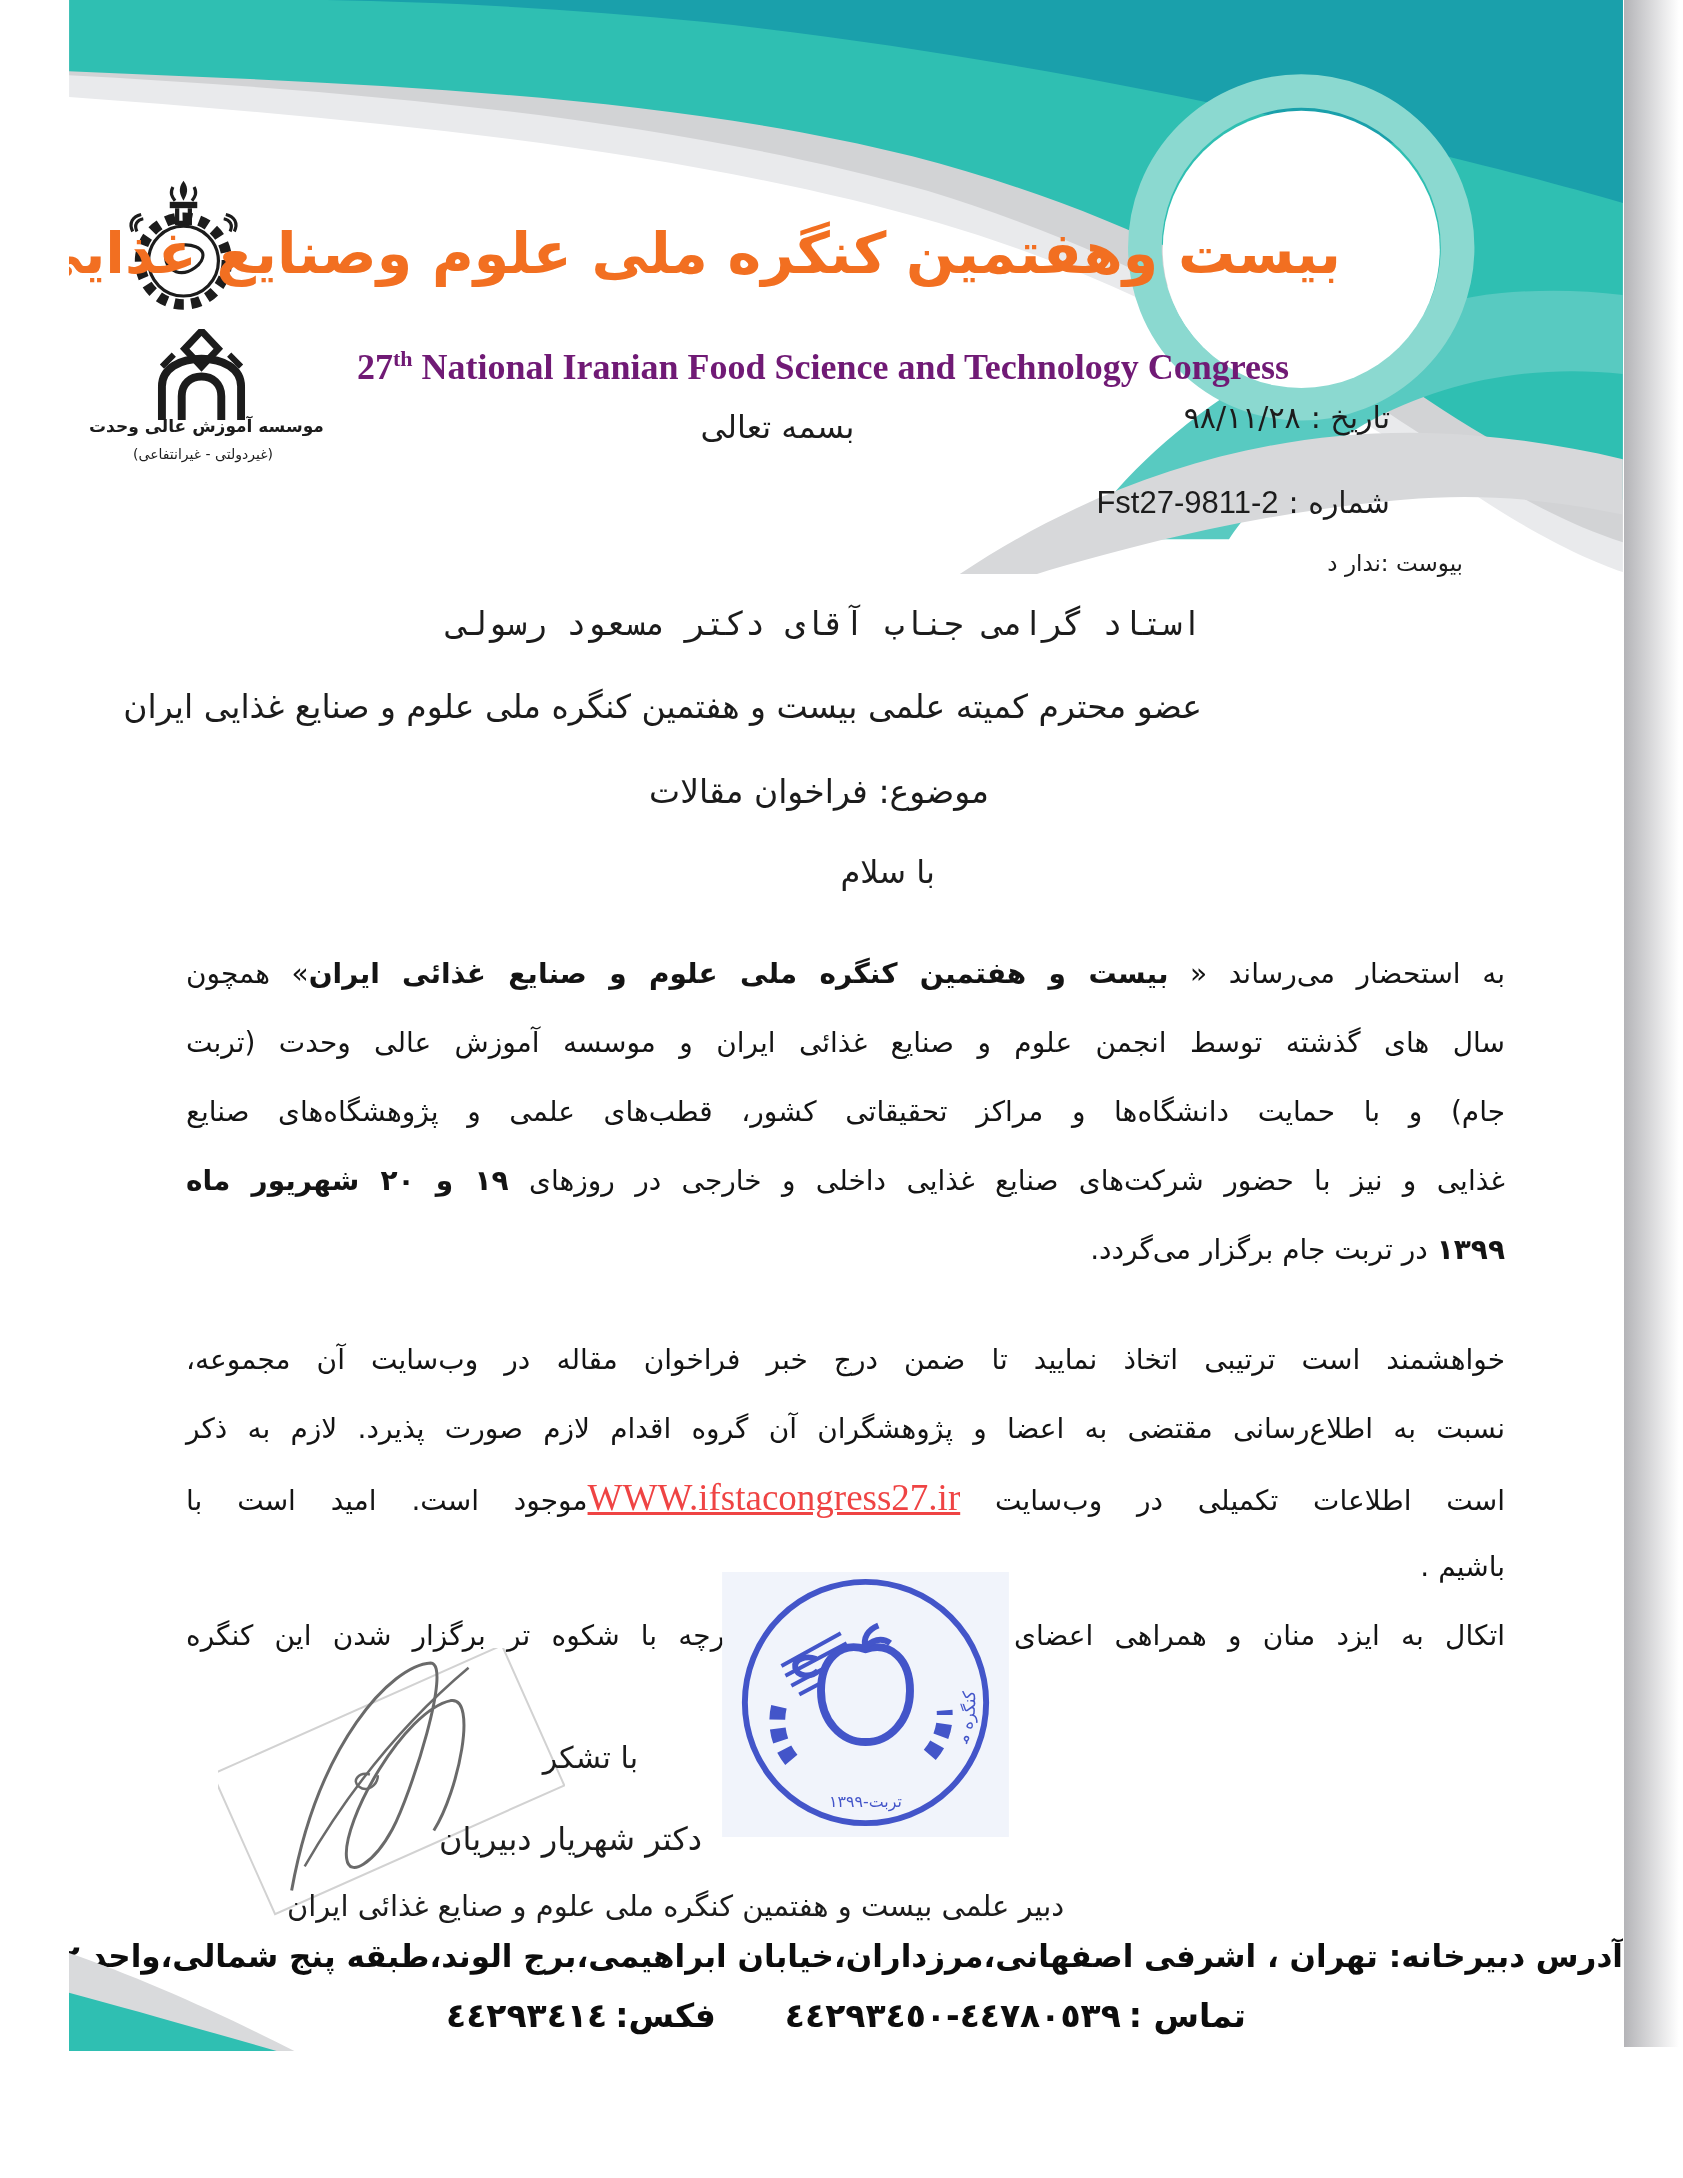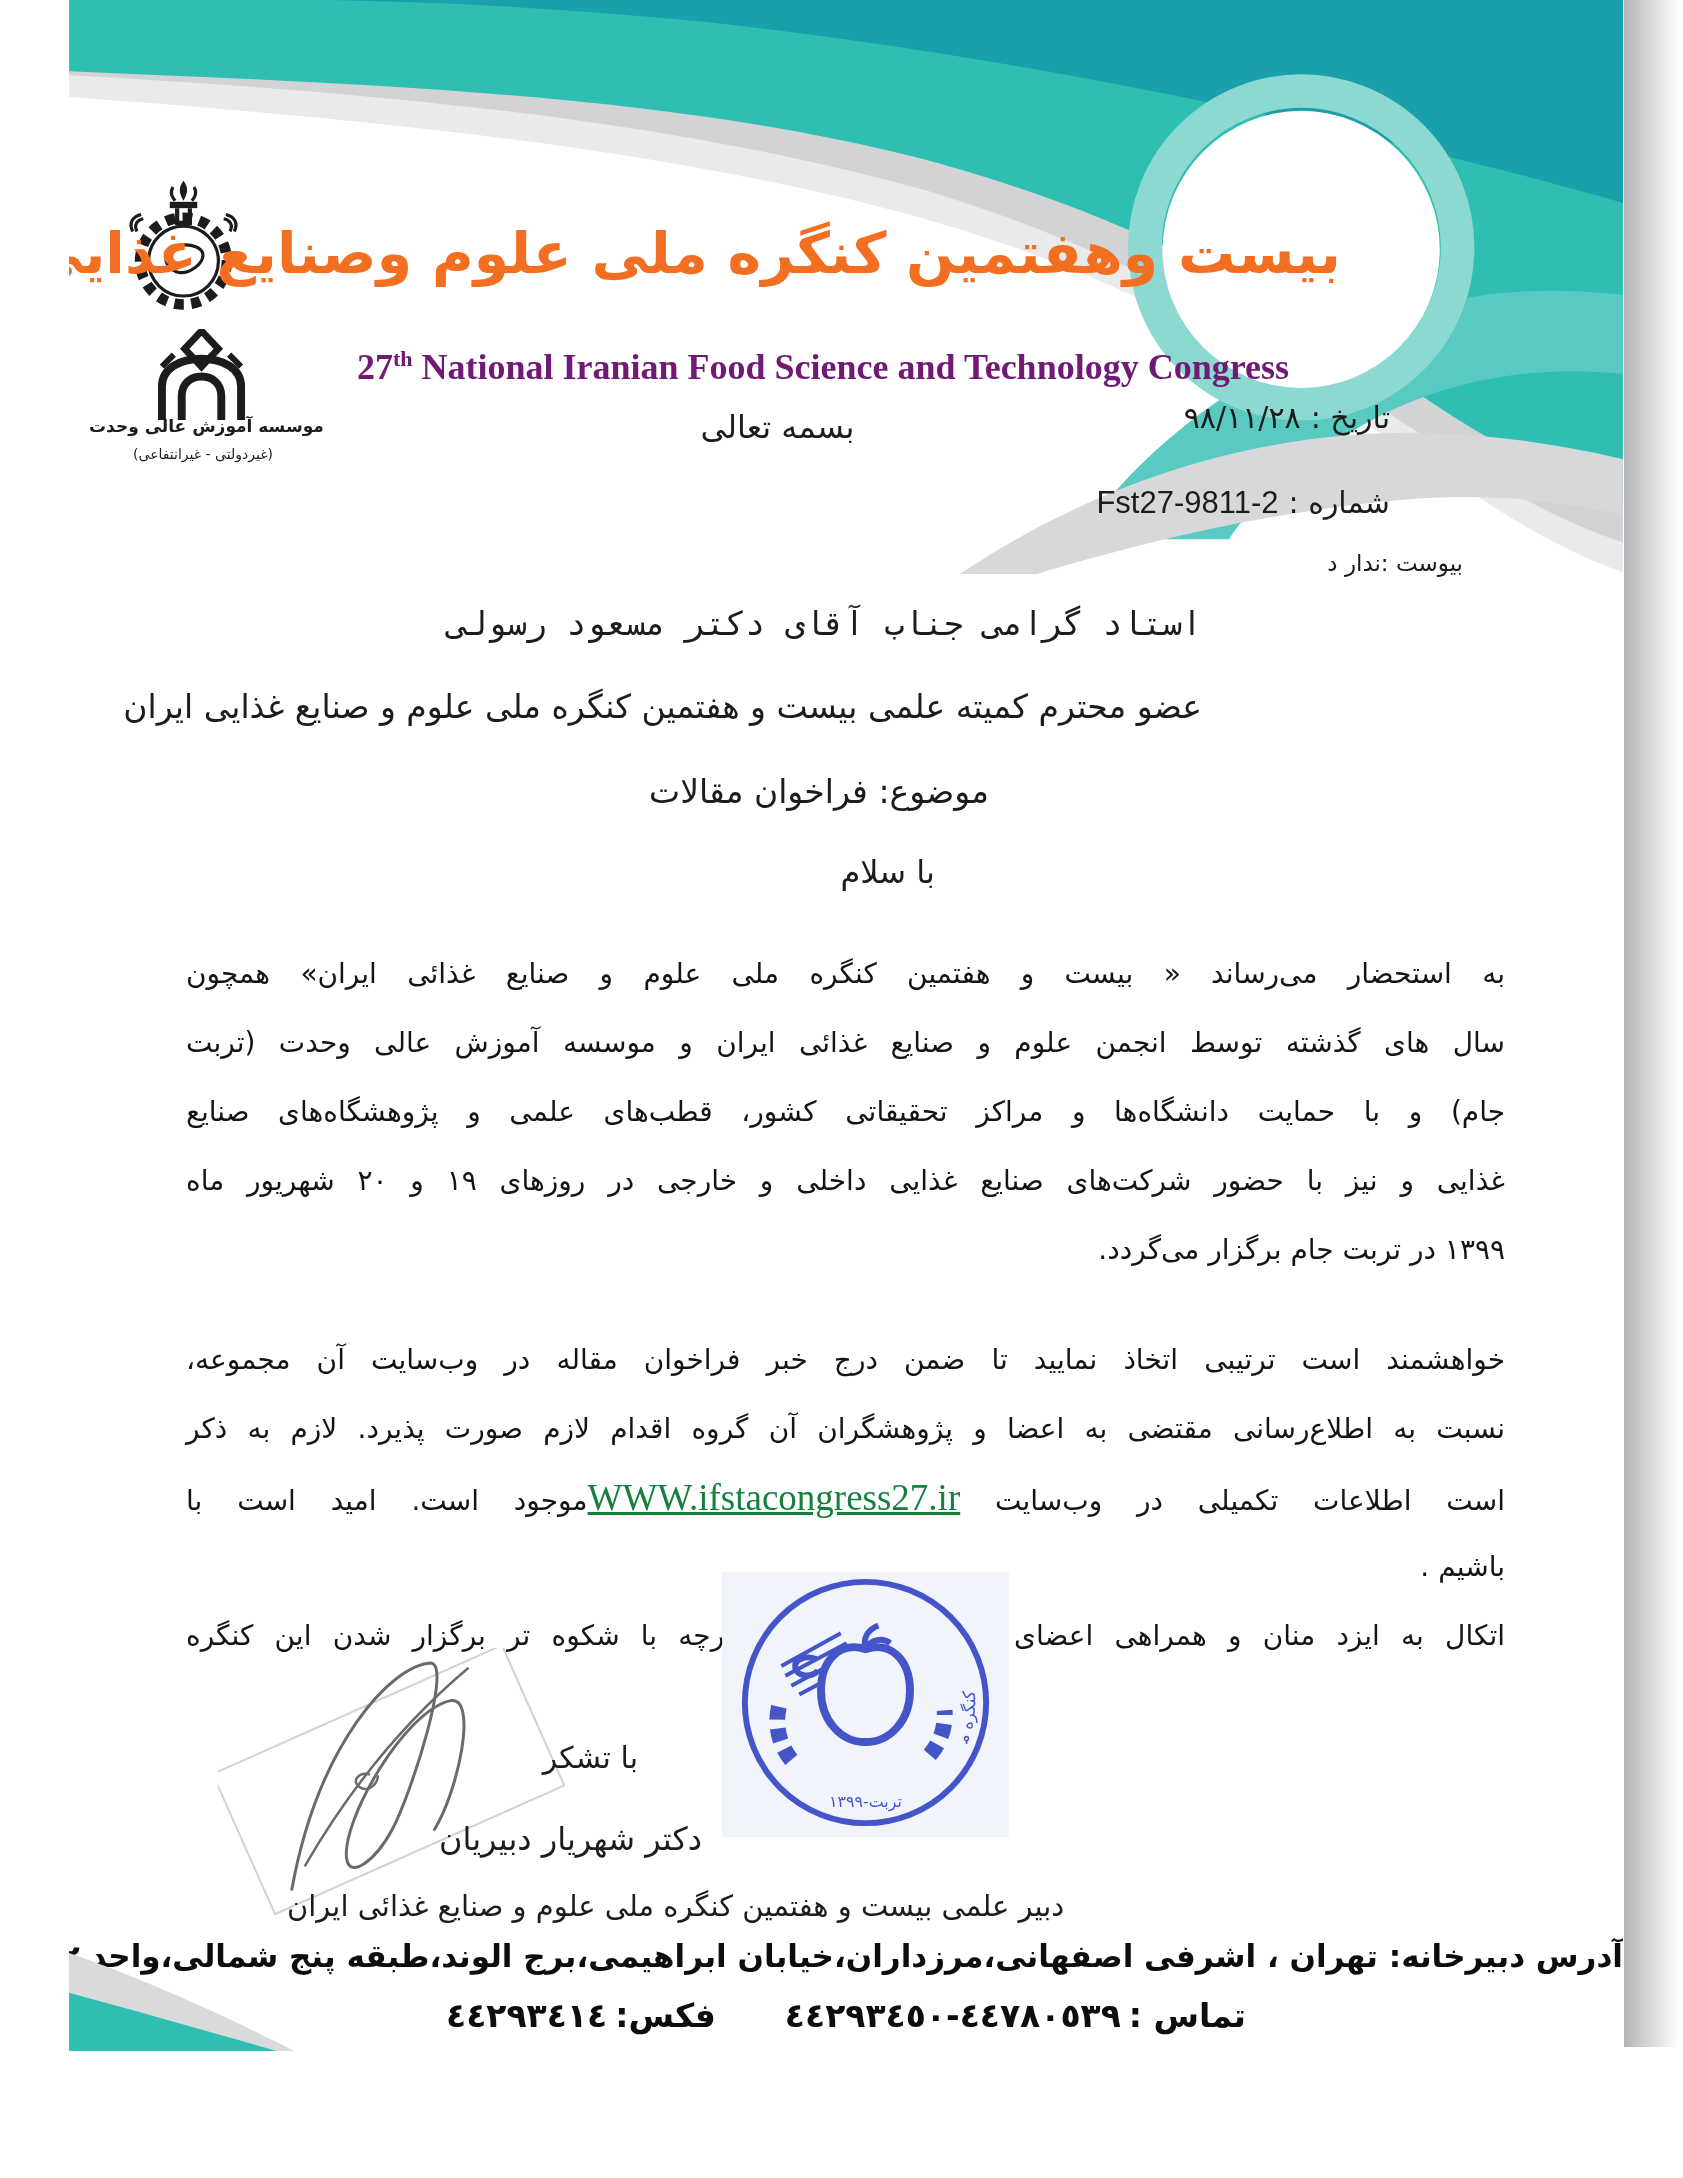--- a/index.html
+++ b/index.html
@@ -22,22 +22,22 @@
   .meta-attach{right:160px;top:550px;font-size:23px;}
   .recip1{right:421px;top:604px;font-size:33px;font-family:Liberation Mono, monospace;}
   .recip2{right:421px;top:687px;font-size:33px;}
   .subject{right:634px;top:772px;font-size:33px;}
   .salutation{right:688px;top:853px;font-size:32px;}
   .paras{position:absolute;left:117px;top:0;width:1319px;height:2051px;}
   .para{position:absolute;left:0;width:100%;}
   .para-line{height:69px;line-height:69px;font-size:28px;direction:rtl;text-align:right;color:#141414;
     font-family:"DejaVu Sans",sans-serif;}
   .para-line.just{text-align:justify;text-align-last:justify;}
-  .seg-b{font-weight:400;}
-  .seg-link{color:#15803d;text-decoration:underline;font-family:"Liberation Serif",serif;
+  .seg-b{font-weight:700;}
+  .seg-link{color:#ef4444;text-decoration:underline;font-family:"Liberation Serif",serif;
     font-size:37px;cursor:pointer;}
   .thanks{right:985px;top:1740px;font-size:30px;}
   .sig-name{right:921px;top:1820px;font-size:32px;}
   .sig-role{left:218px;top:1889px;font-size:29px;}
   .logo-cap1{left:20px;top:416px;width:228px;text-align:center;font-size:17px;font-weight:bold;white-space:nowrap;}
   .logo-cap2{left:20px;top:446px;width:228px;text-align:center;font-size:14px;white-space:nowrap;}
   .footer-address{left:0;top:1938px;width:1554px;text-align:center;font-size:31px;font-weight:bold;color:#0d0d0d;}
   .footer-contact{position:absolute;left:0;top:1996px;width:1554px;display:flex;direction:rtl;
     justify-content:center;gap:69px;font-size:33px;font-weight:bold;color:#0d0d0d;
     font-family:"DejaVu Sans",sans-serif;}

